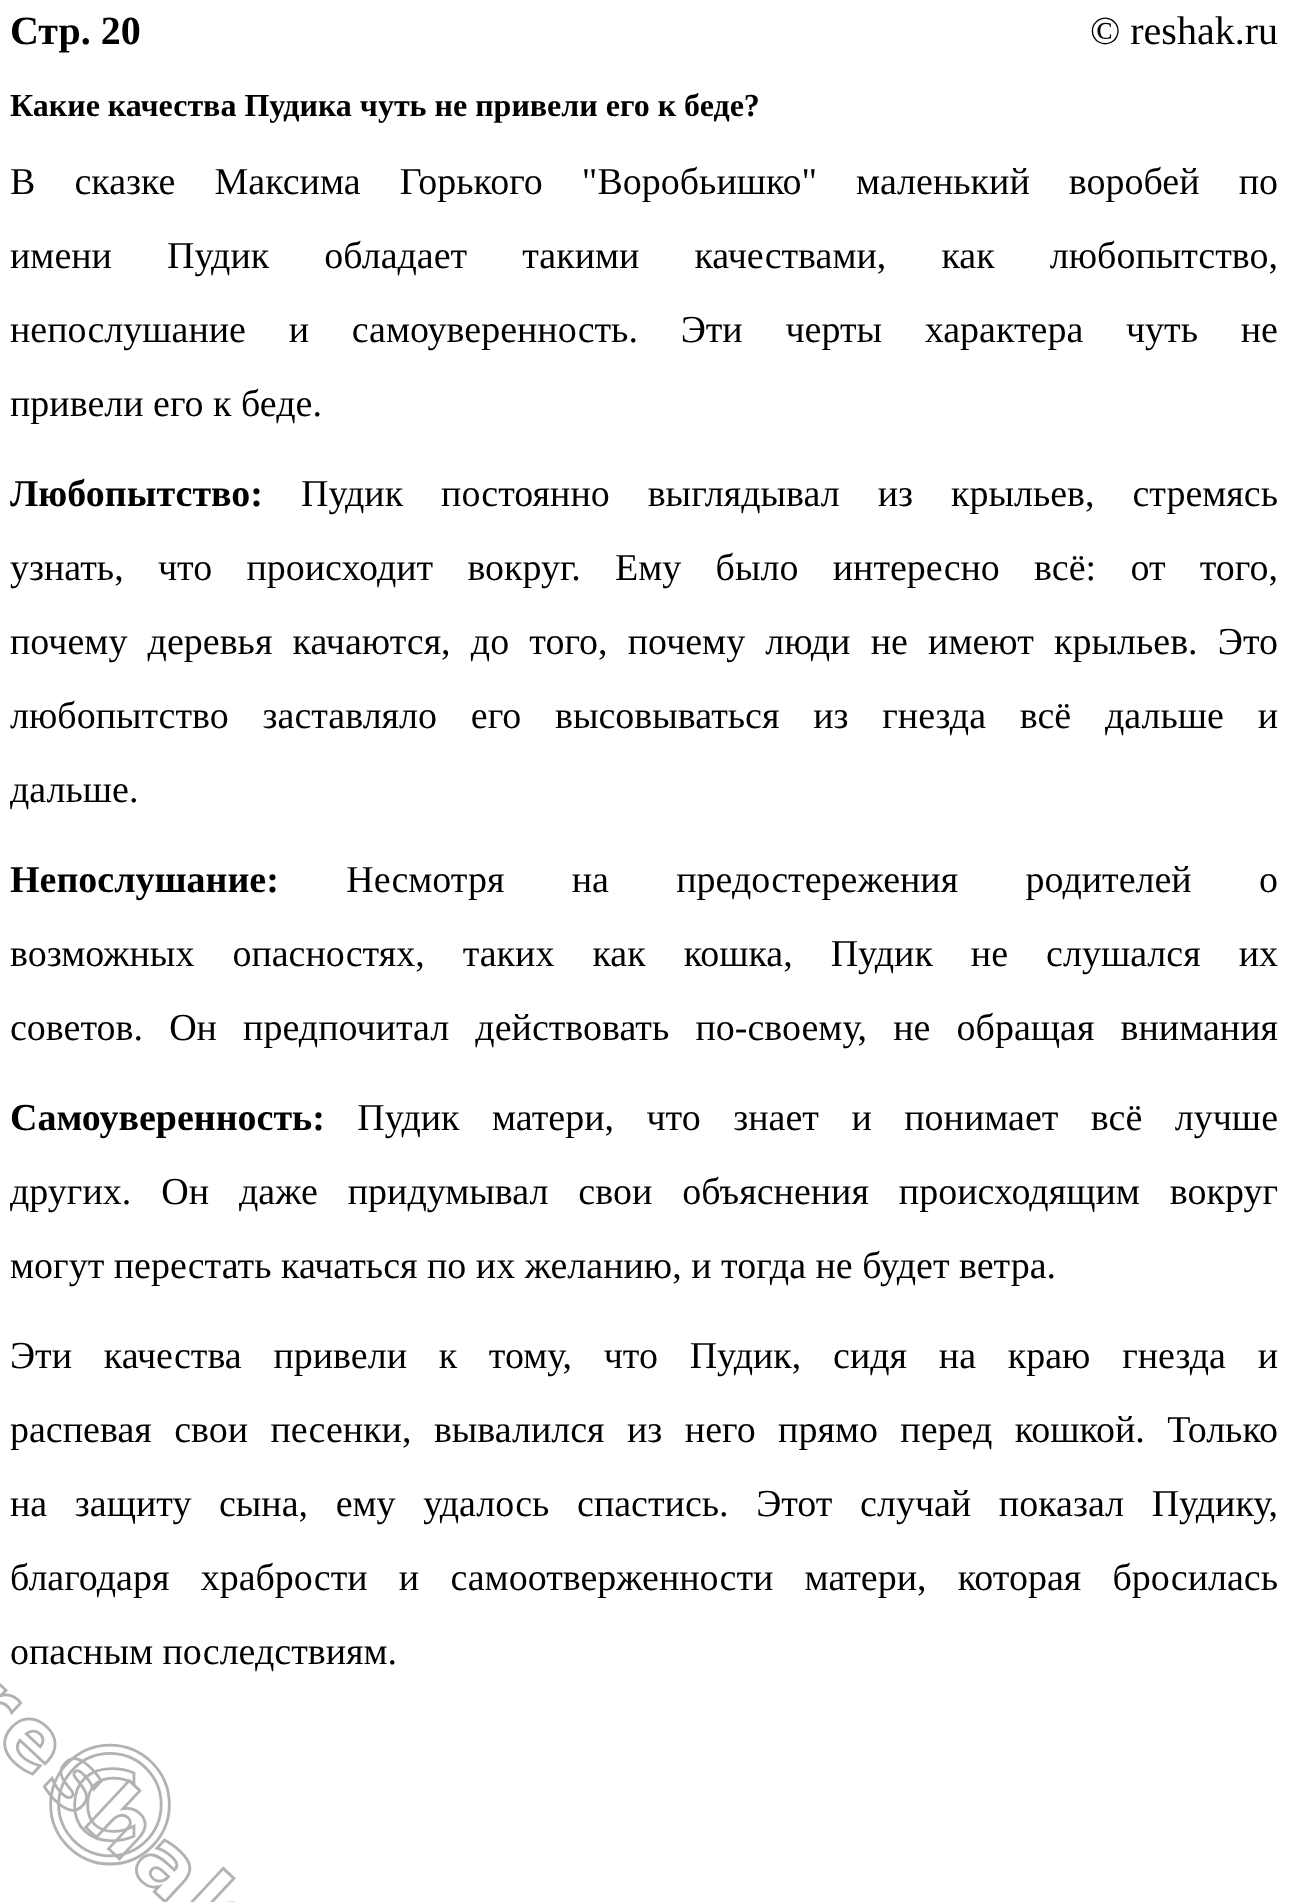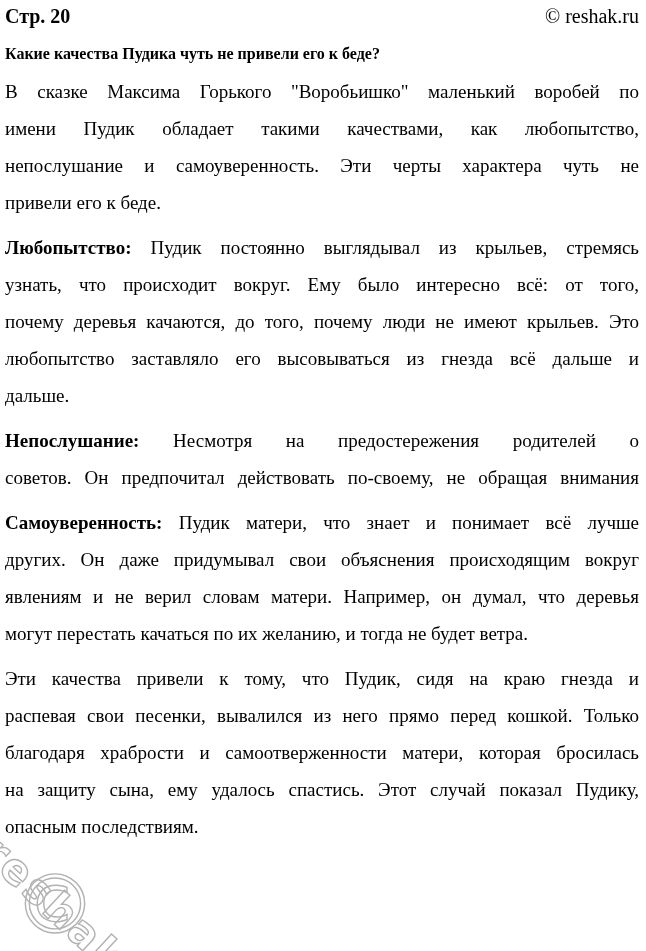--- a/index.html
+++ b/index.html
@@ -102,33 +102,33 @@
       </div>
       <div class="para">
         <div class="line"><span class="bold">Любопытство:</span><span> Пудик постоянно выглядывал из крыльев, стремясь</span></div>
         <div class="line"><span>узнать, что происходит вокруг. Ему было интересно всё: от того,</span></div>
         <div class="line"><span>почему деревья качаются, до того, почему люди не имеют крыльев. Это</span></div>
         <div class="line"><span>любопытство заставляло его высовываться из гнезда всё дальше и</span></div>
         <div class="line last"><span>дальше.</span></div>
       </div>
       <div class="para">
         <div class="line"><span class="bold">Непослушание:</span><span> Несмотря на предостережения родителей о</span></div>
+        <div class="line"><span>возможных опасностях, таких как кошка, Пудик не слушался их</span></div>
         <div class="line"><span>советов. Он предпочитал действовать по-своему, не обращая внимания</span></div>
       </div>
       <div class="para">
         <div class="line"><span class="bold">Самоуверенность:</span><span> Пудик матери, что знает и понимает всё лучше</span></div>
         <div class="line"><span>других. Он даже придумывал свои объяснения происходящим вокруг</span></div>
-        <div class="line"><span>явлениям и не верил словам матери. Например, он думал, что деревья</span></div>
         <div class="line last"><span>могут перестать качаться по их желанию, и тогда не будет ветра.</span></div>
       </div>
       <div class="para">
         <div class="line"><span>Эти качества привели к тому, что Пудик, сидя на краю гнезда и</span></div>
         <div class="line"><span>распевая свои песенки, вывалился из него прямо перед кошкой. Только</span></div>
+        <div class="line"><span>на защиту сына, ему удалось спастись. Этот случай показал Пудику,</span></div>
         <div class="line"><span>благодаря храбрости и самоотверженности матери, которая бросилась</span></div>
-        <div class="line"><span>на защиту сына, ему удалось спастись. Этот случай показал Пудику,</span></div>
         <div class="line last"><span>опасным последствиям.</span></div>
       </div>
     </div>
 </div>
 
 <div class="watermark">
   <span class="wm-text">reshak.ru</span>
   <span class="wm-c">©</span>
 </div>
 

